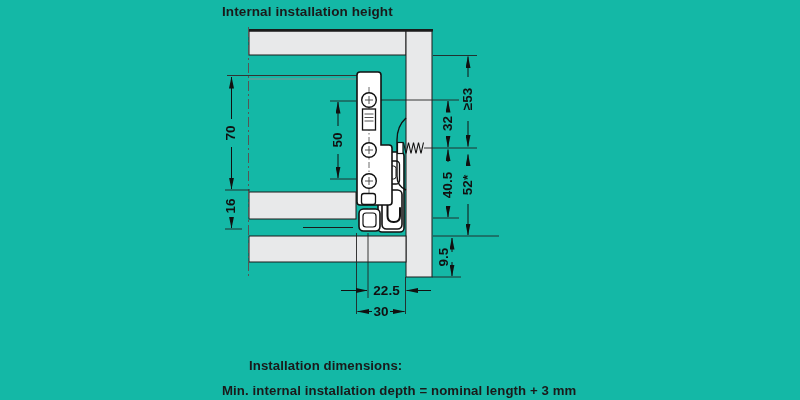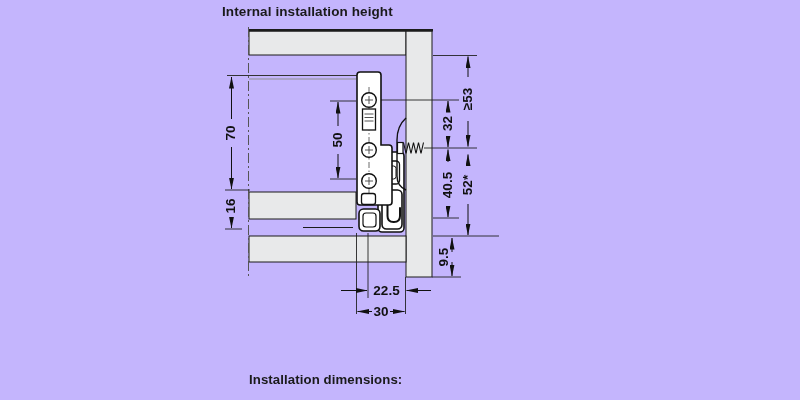--- a/index.html
+++ b/index.html
@@ -1,29 +1,29 @@
 <!DOCTYPE html>
 <html><head>
 <meta charset="utf-8">
 <style>
   html,body{margin:0;padding:0;background:#fff;}
   .stage{
-    position:relative;width:800px;height:400px;background:#c4b5fd;
+    position:relative;width:800px;height:400px;background:#14b8a6;
     font-family:"Liberation Sans", sans-serif;overflow:hidden;
   }
   .title{
     position:absolute;left:222px;top:4px;
     font-size:13.5px;font-weight:bold;color:#1a1a1a;letter-spacing:.1px;
   }
   .note{
     position:absolute;left:222px;
     font-size:13.2px;font-weight:bold;color:#1a1a1a;letter-spacing:.1px;
   }
   .note.footnote{top:336px;}
-  .note.inst-head{top:372px;padding-left:27px;}
+  .note.inst-head{top:358px;padding-left:27px;}
   .note.inst-text{top:383px;}
   svg{position:absolute;left:0;top:0;}
   .dim{
     font-family:"Liberation Sans", sans-serif;
     font-size:13.5px;font-weight:bold;fill:#111;
   }
 </style>
 </head>
 <body>
 
@@ -136,14 +136,15 @@
     <text class="dim" x="448" y="123.5" text-anchor="middle" dominant-baseline="middle" transform="rotate(-90 448 123.5)">32</text>
     <text class="dim" x="448" y="185" text-anchor="middle" dominant-baseline="middle" transform="rotate(-90 448 185)">40.5</text>
     <text class="dim" x="468" y="99" text-anchor="middle" dominant-baseline="middle" transform="rotate(-90 468 99)">≥53</text>
     <text class="dim" x="468" y="185" text-anchor="middle" dominant-baseline="middle" transform="rotate(-90 468 185)">52*</text>
     <text class="dim" x="444" y="257" text-anchor="middle" dominant-baseline="middle" transform="rotate(-90 444 257)">9.5</text>
     <text class="dim" x="386.5" y="295" text-anchor="middle">22.5</text>
     <text class="dim" x="381" y="316" text-anchor="middle">30</text>
   </svg>
 
   <div class="note inst-head">Installation dimensions:</div>
+  <div class="note inst-text">Min. internal installation depth = nominal length + 3 mm</div>
 
 </div>
 
 </body></html>

